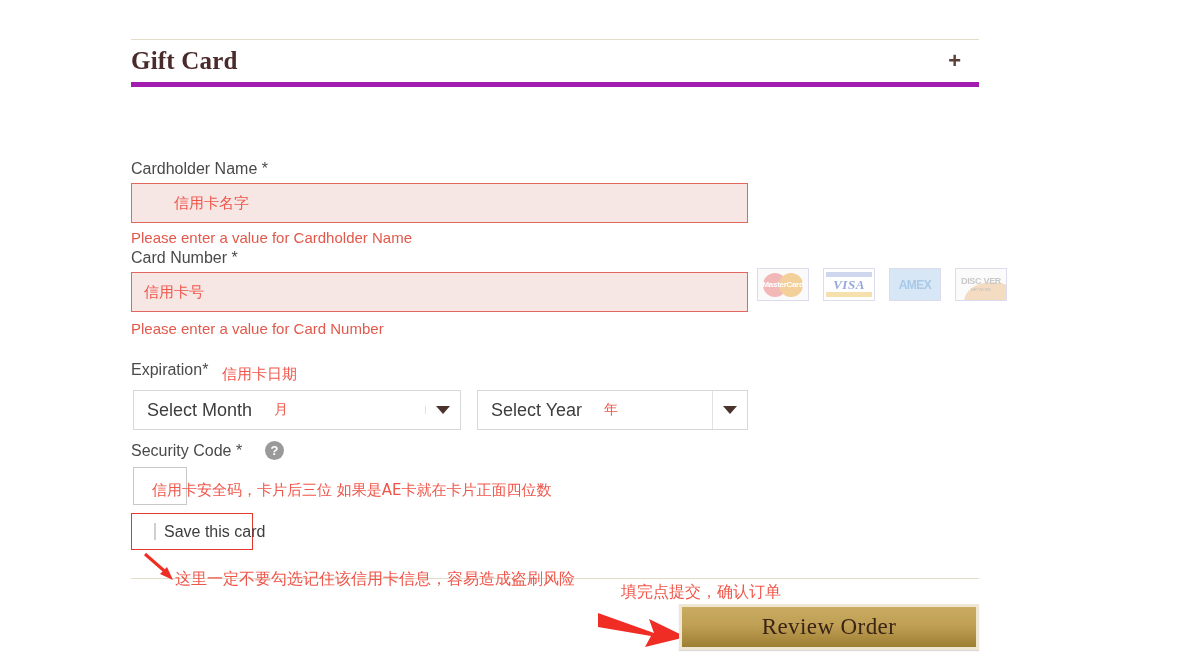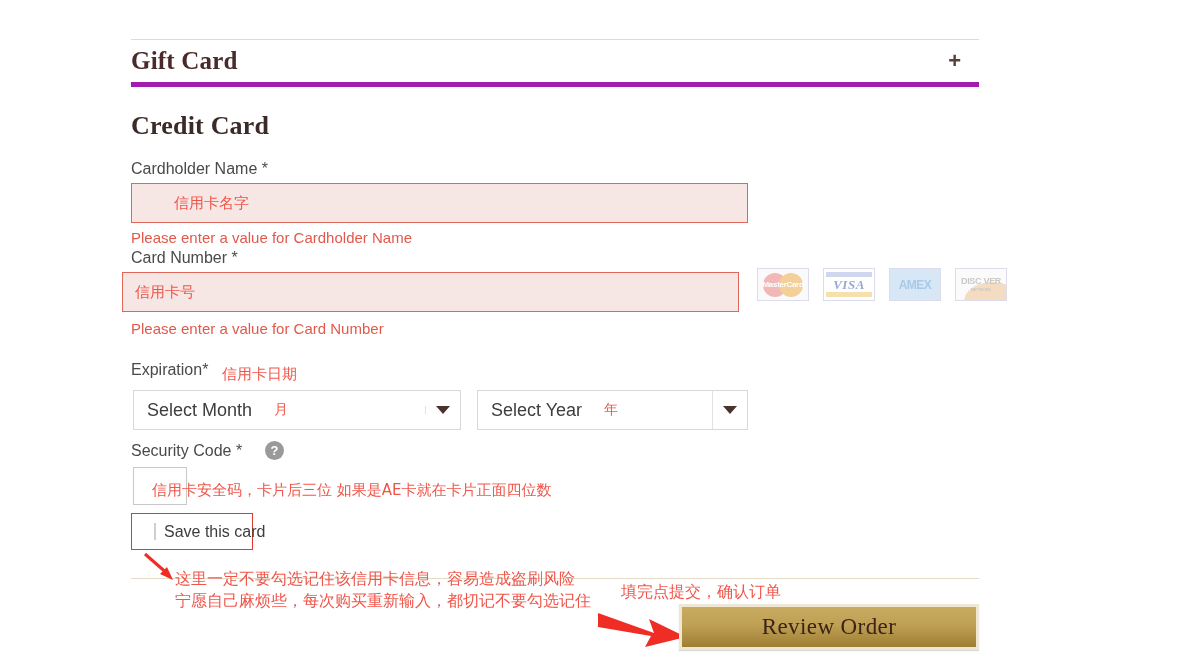--- a/index.html
+++ b/index.html
@@ -334,31 +334,30 @@
 <div id="page">
 
   <div class="giftcard-section">
     <div class="giftcard-row">
       <span class="giftcard-title">Gift Card</span>
       <span class="giftcard-plus">+</span>
     </div>
   </div>
 
   <div class="creditcard-head">
-    <span class="creditcard-title">Credit Card</span>
   </div>
 
   <div class="field-label" style="left:131px; top:160px;">Cardholder Name *</div>
   <div class="err-input" style="left:131px; top:183px; width:617px;">
     <span class="ph" style="margin-left:42px;">信用卡名字</span>
   </div>
   <div class="err-msg" style="left:131px; top:229px;">Please enter a value for Cardholder Name</div>
 
   <div class="field-label" style="left:131px; top:249px;">Card Number *</div>
-  <div class="err-input" style="left:122px; top:272px; width:617px;">
+  <div class="err-input" style="left:131px; top:272px; width:617px;">
     <span class="ph" style="margin-left:12px;">信用卡号</span>
   </div>
   <div class="err-msg" style="left:131px; top:320px;">Please enter a value for Card Number</div>
 
   <div class="brands">
     <div class="brand brand-mc">
       <div class="mc-circles">
         <i class="mc-c1"></i>
         <i class="mc-c2"></i>
         <span class="mc-text">MasterCard</span>
@@ -420,21 +419,20 @@
 
   <div class="bottom-divider"></div>
 
   <svg class="arrow-svg" style="left:143px; top:552px;" width="40" height="34" viewBox="0 0 40 34">
     <path d="M2 2 L26 23" stroke="#ef2d24" stroke-width="3" fill="none"></path>
     <path d="M30 28 L17 22 L24 15 Z" fill="#ef2d24"></path>
   </svg>
 
   <div class="note-left">
     <div>这里一定不要勾选记住该信用卡信息，容易造成盗刷风险</div>
-    <div>宁愿自己麻烦些，每次购买重新输入，都切记不要勾选记住</div>
   </div>
 
   <div class="note-right">填完点提交，确认订单</div>
 
   <svg class="arrow-svg" style="left:596px; top:607px;" width="92" height="44" viewBox="0 0 92 44">
     <path d="M2 6 L58 26 L53 12 L90 30 L49 40 L55 29 L2 20 Z" fill="#ef2d24"></path>
   </svg>
 
   <div class="review-btn">
     <span class="review-btn-text">Review Order</span>

